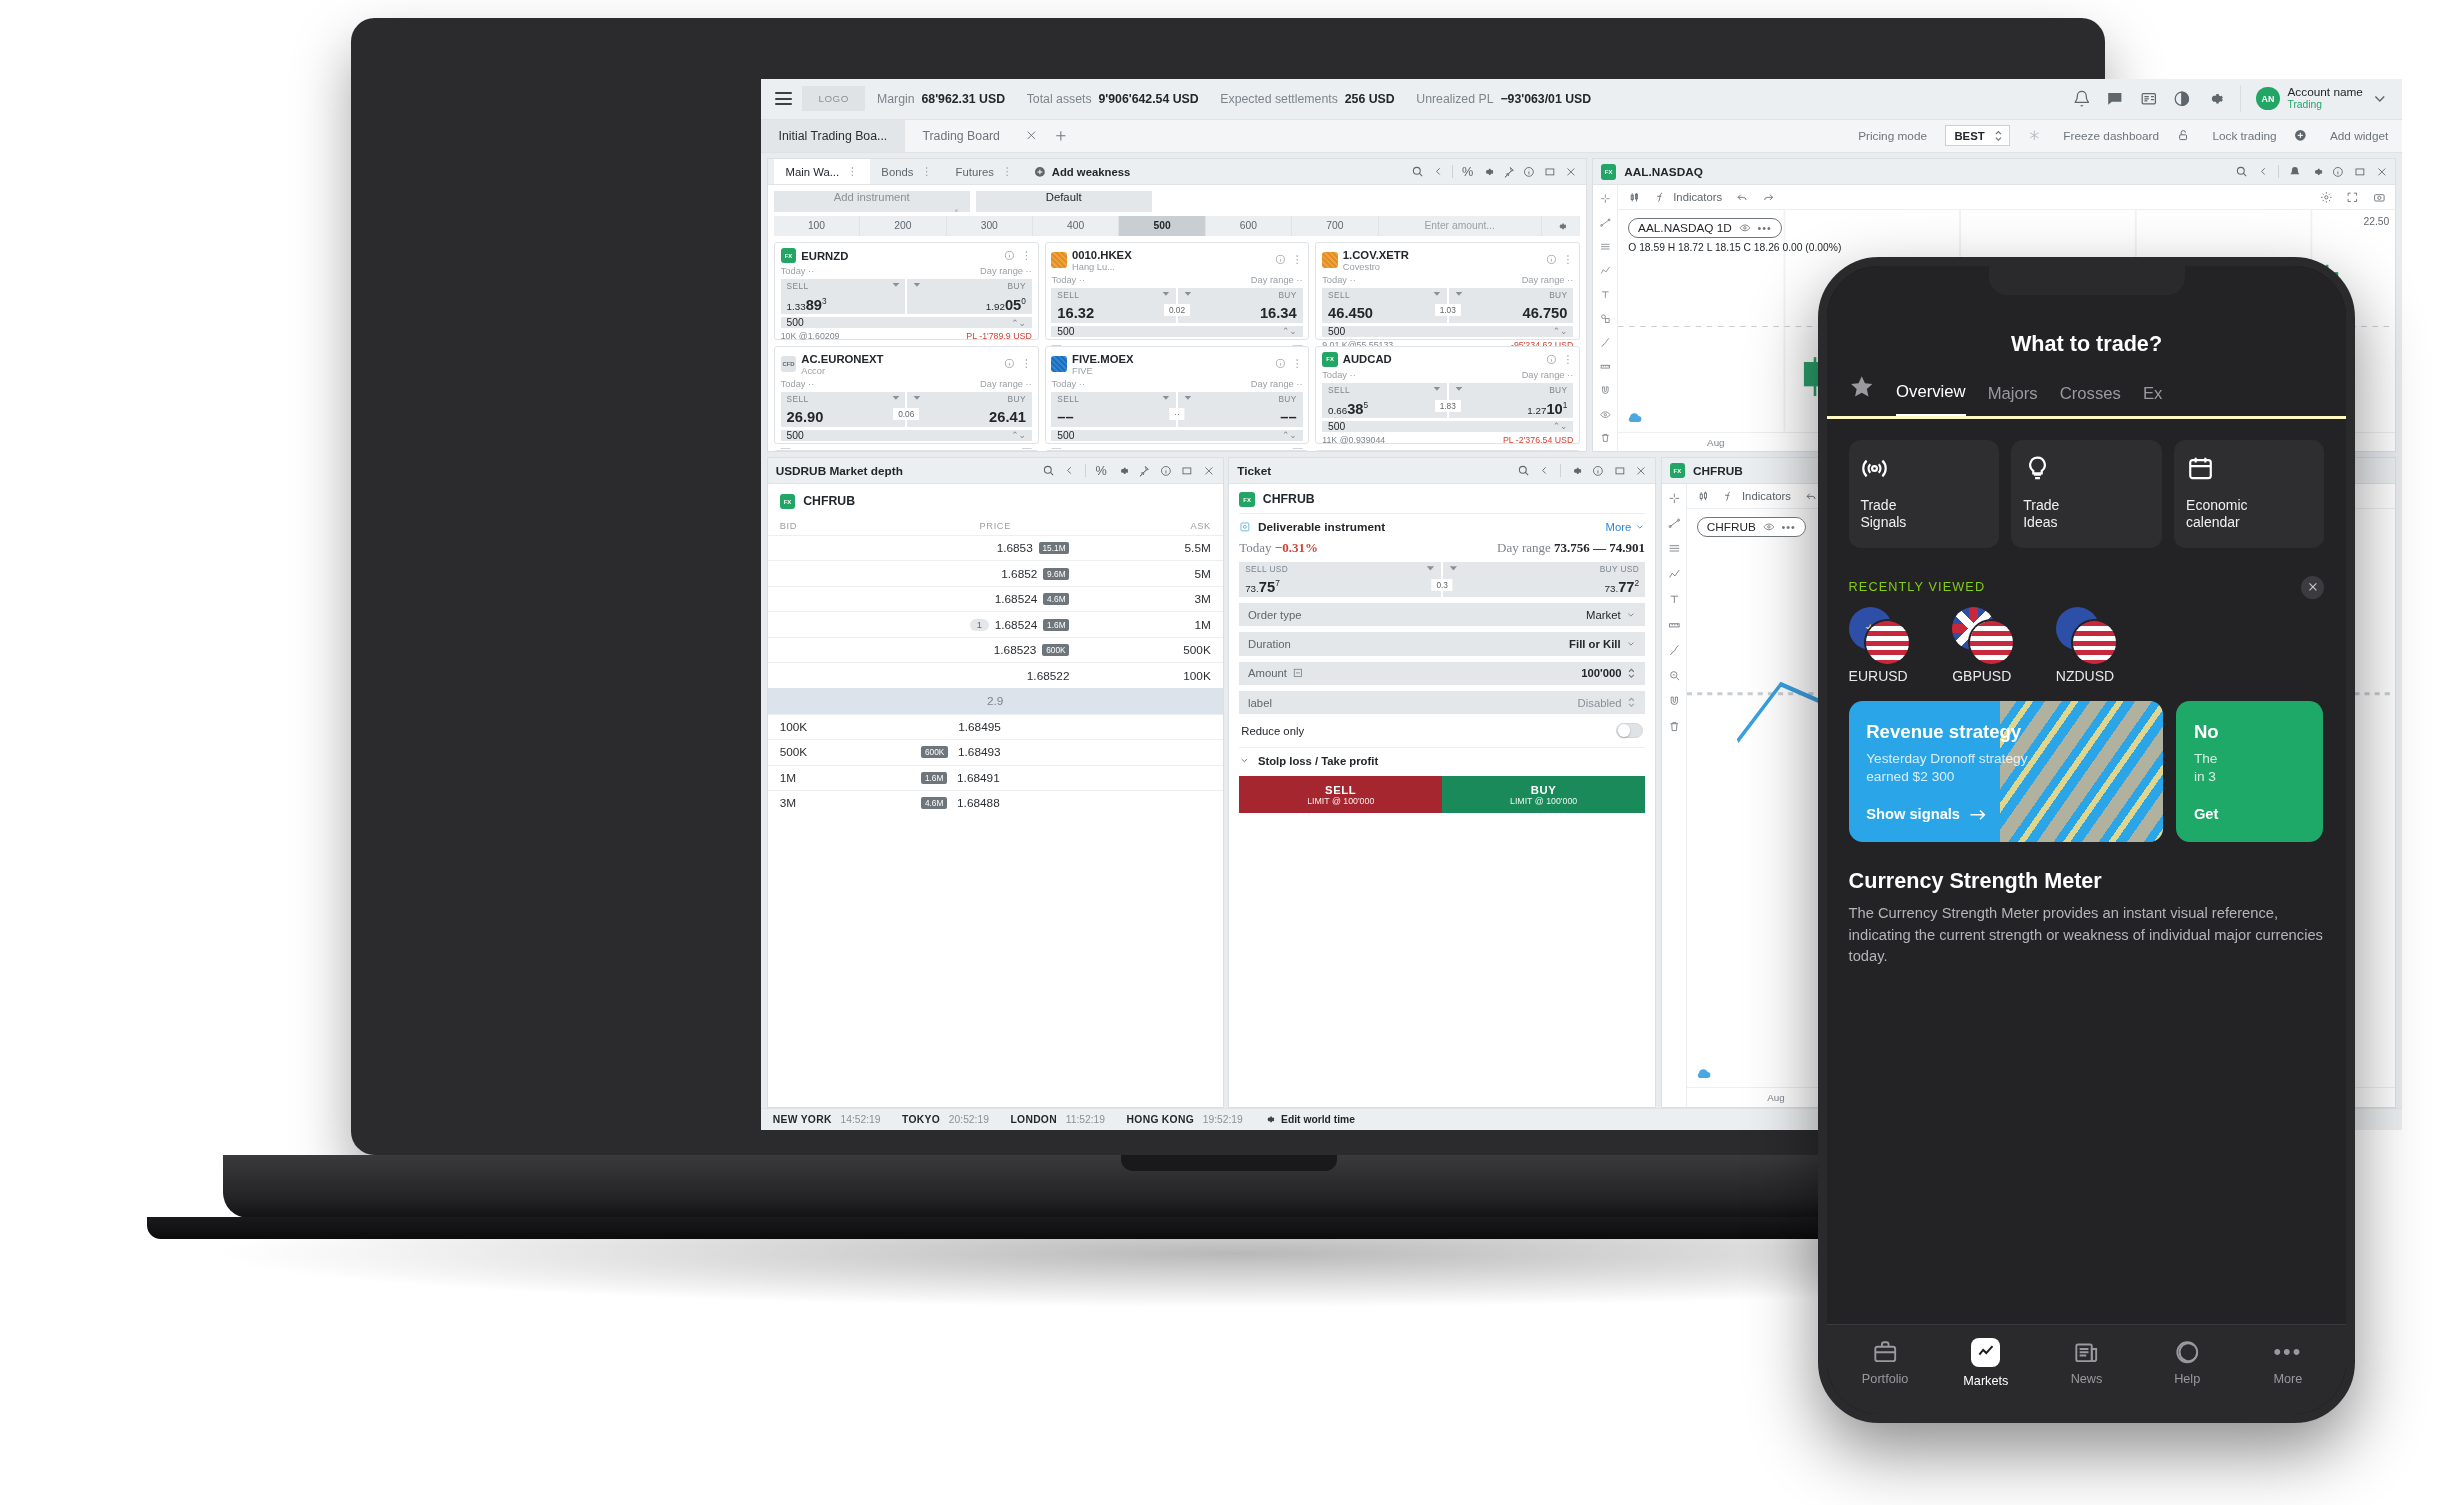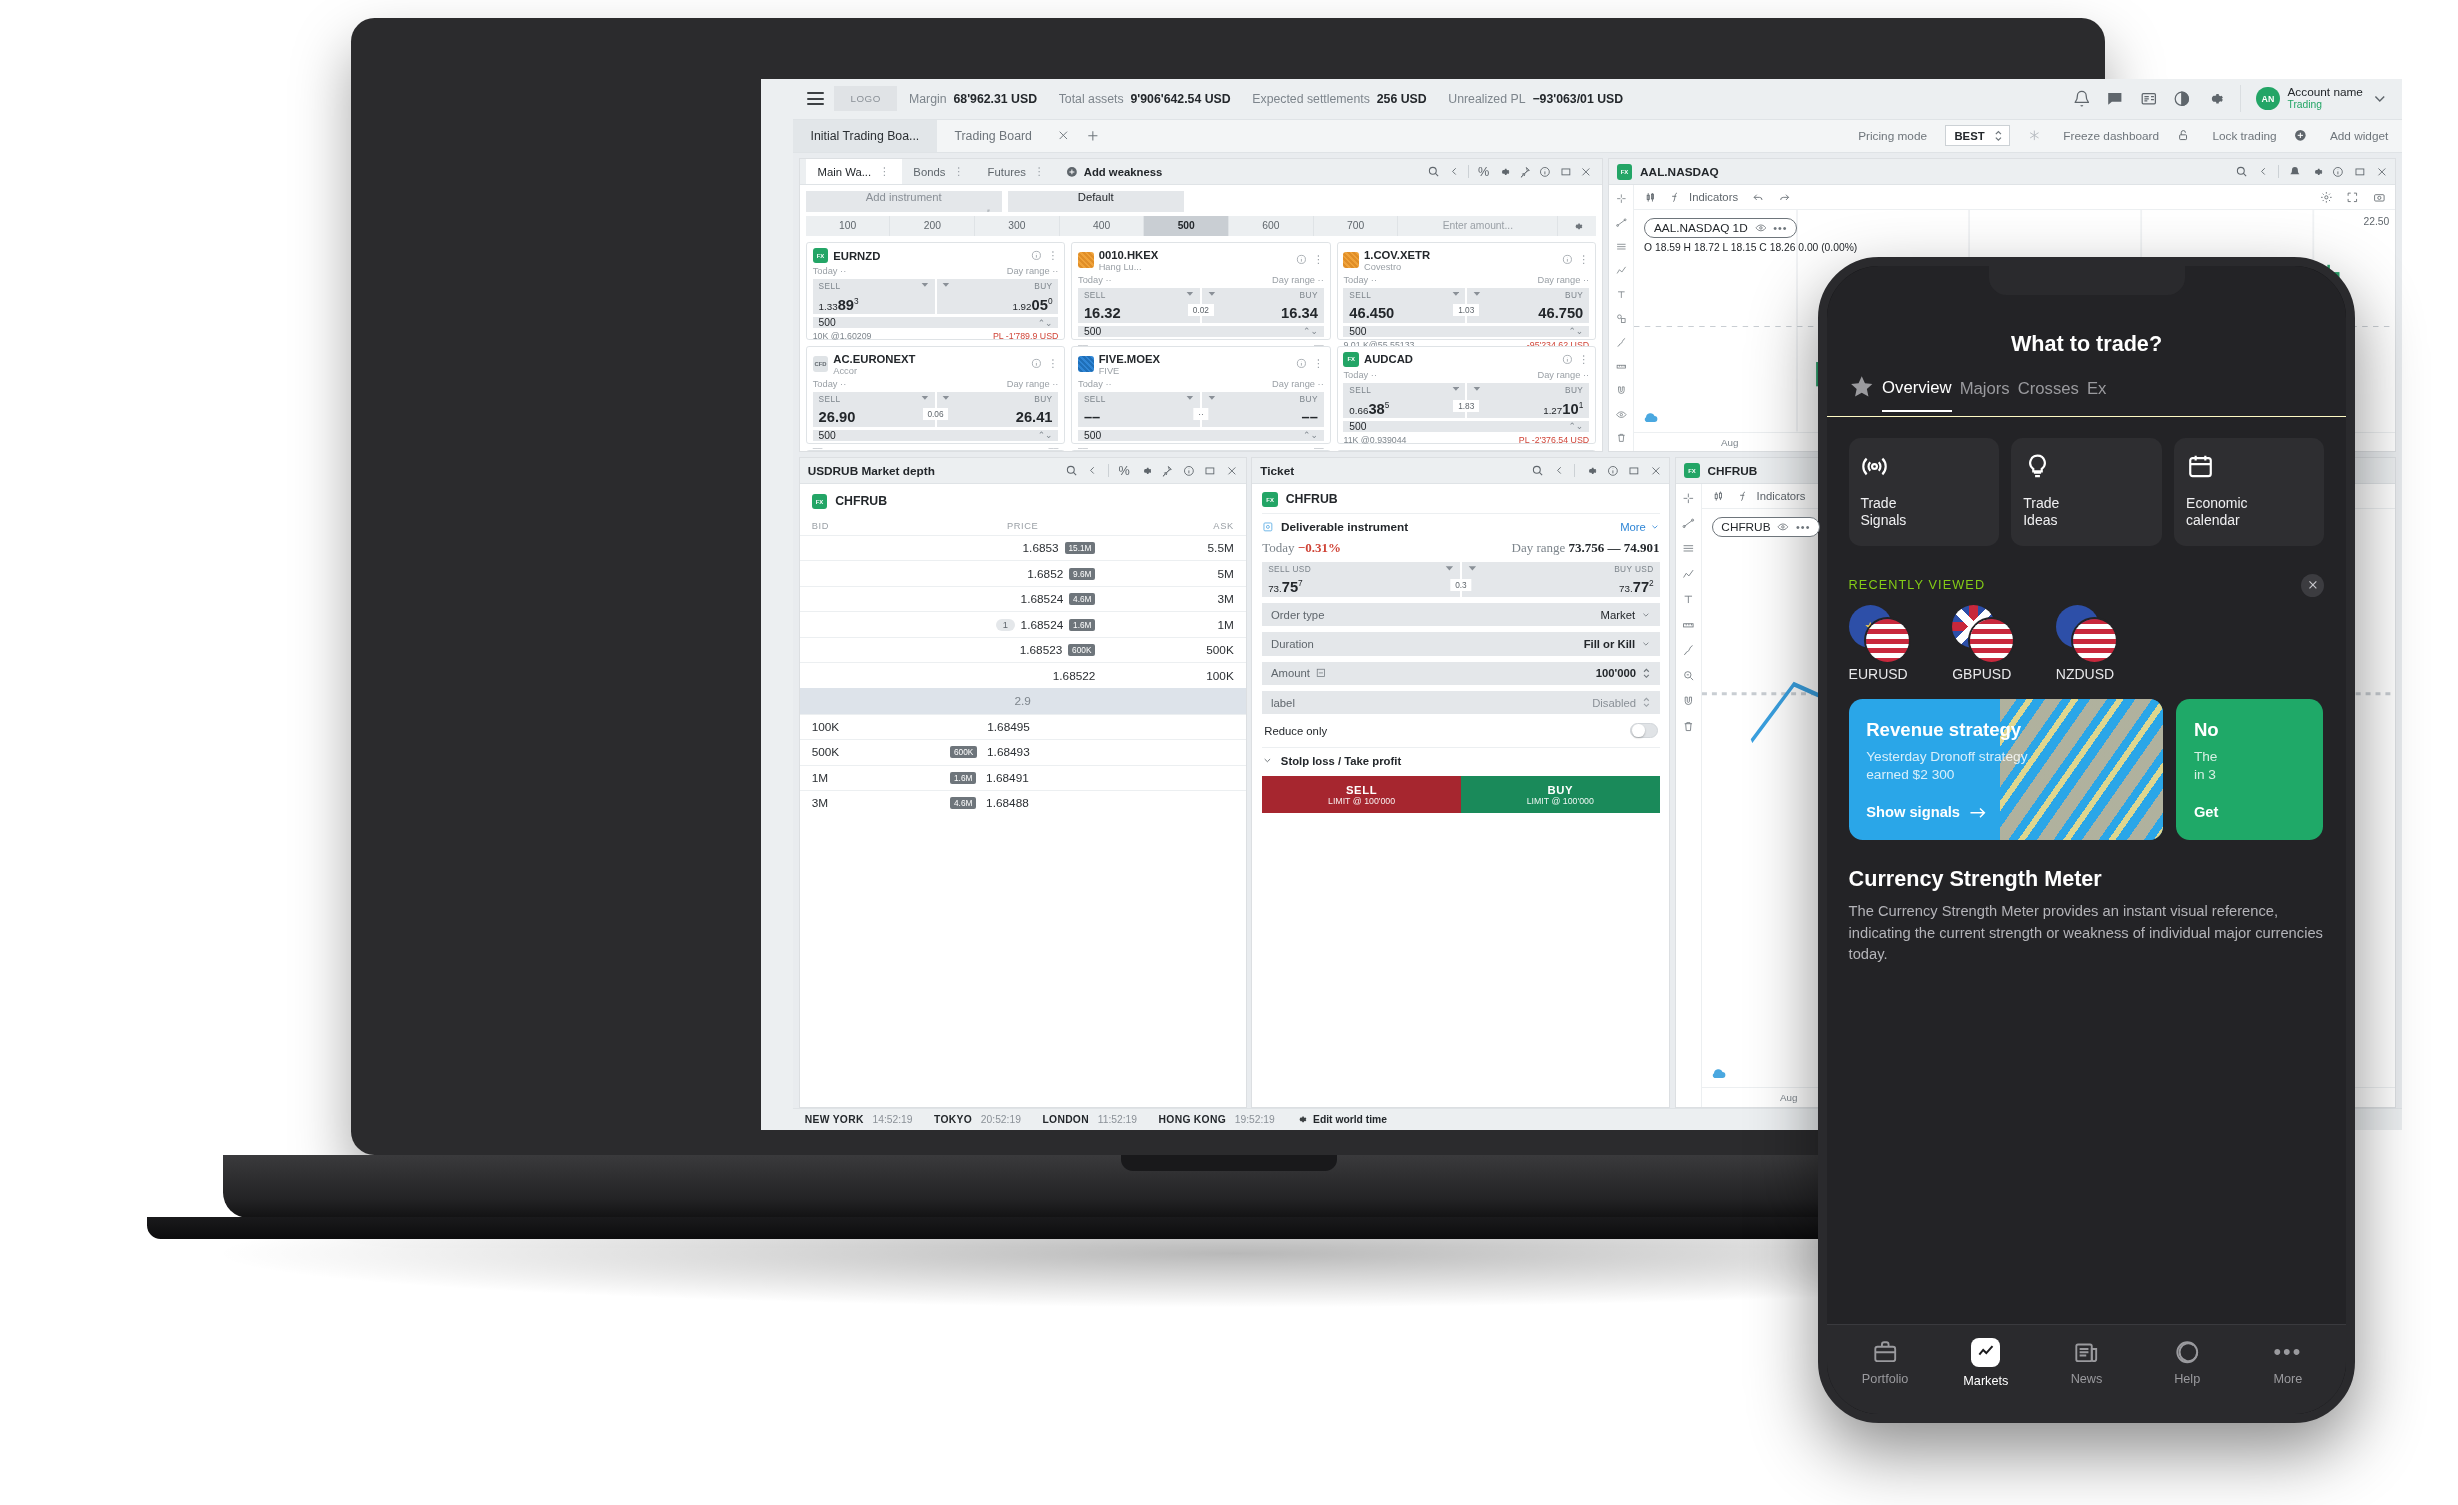--- a/index.html
+++ b/index.html
@@ -32,21 +32,21 @@
     background:linear-gradient(180deg,#1a1a1c,#0c0c0d);
     border-radius:0 0 13.7px 13.7px; filter:blur(0.3px);
   }
   .shadow-blob{
     position:absolute; left:206px; top:1230px; width:2058px; height:78px;
     background:radial-gradient(ellipse at 50% 30%, rgba(0,0,0,.28), rgba(0,0,0,0) 70%);
   }
 
   
   .app { position:absolute; inset:0; display:flex; flex-direction:column;
-         font-size:12.7px; color:#2b2f33; background:#f9a8d4;margin-left:32px; }
+         font-size:12.7px; color:#2b2f33; background:#f9a8d4; }
 
   .topbar { height:41px; background:#eceff1; display:flex; align-items:center;
             padding:0 9.8px; gap:0; border-bottom:1px solid #dfe3e6; }
   .hamburger { width:25.5px; height:25.5px; display:flex; flex-direction:column;
                justify-content:center; gap:3.9px; padding:0 3.9px; cursor:pointer;}
   .hamburger i { display:block; height:2px; background:#3c4043; border-radius:1px; }
   .logo-box { width:63px; height:25.5px; background:#e0e3e6; display:flex;
               align-items:center; justify-content:center; color:#8a9097;
               font-size:9.8px; letter-spacing:0.5px; margin:0 11.8px 0 5.9px; }
   .stat { display:flex; align-items:baseline; gap:6.9px; margin-right:21.6px; white-space:nowrap;}
@@ -213,22 +213,22 @@
   .phone {
     position:absolute; left:1818px; top:257px; width:537px; height:1166px;
     background:#141416; border-radius:61px; border:9.8px solid #2a2a2d;
     box-shadow:0 29px 69px rgba(0,0,0,.45); overflow:hidden;
   }
   .phone-notch { position:absolute; left:50%; top:0; transform:translateX(-50%);
                  width:196px; height:29px; background:#2a2a2d; border-radius:0 0 17.6px 17.6px; z-index:9;}
   .pscreen { position:absolute; inset:0; background:#232326; color:#fff;
              display:flex; flex-direction:column; padding-top:51px; }
   .ptitle { text-align:center; font-size:21.6px; font-weight:bold; padding:13.7px 0 17.6px;}
-  .ptabs { display:flex; align-items:center; gap:8px; padding:0 21.6px;
-           border-bottom:1px solid #fef9c3; }
+  .ptabs { display:flex; align-items:flex-end; gap:22px; padding:0 21.6px;
+           border-bottom:3px solid #fef9c3; }
   .ptab { font-size:16.7px; color:#9a9a9e; padding-bottom:11.8px; cursor:pointer; white-space:nowrap;}
   .ptab.active { color:#fff; border-bottom:2.9px solid #fff; }
   .pstar { color:#9a9a9e; padding-bottom:11.8px; }
   .pquick { display:flex; gap:12.7px; padding:21.6px 21.6px 9.8px; }
   .qcard { flex:1; background:#2e2e31; border-radius:11.8px; padding:13.7px 11.8px 13.7px;
            min-height:108px; display:flex; flex-direction:column; gap:13.7px;}
   .qcard .lab { font-size:14px; line-height:1.25; color:#f0f0f2;}
   .psec { padding:17.6px 21.6px 5.9px; display:flex; align-items:center; }
   .psec .h { font-size:12.7px; letter-spacing:1.1px; color:#84cc16;}
   .pclose { margin-left:auto; width:23.5px; height:23.5px; border-radius:50%; background:#3c3c40;

